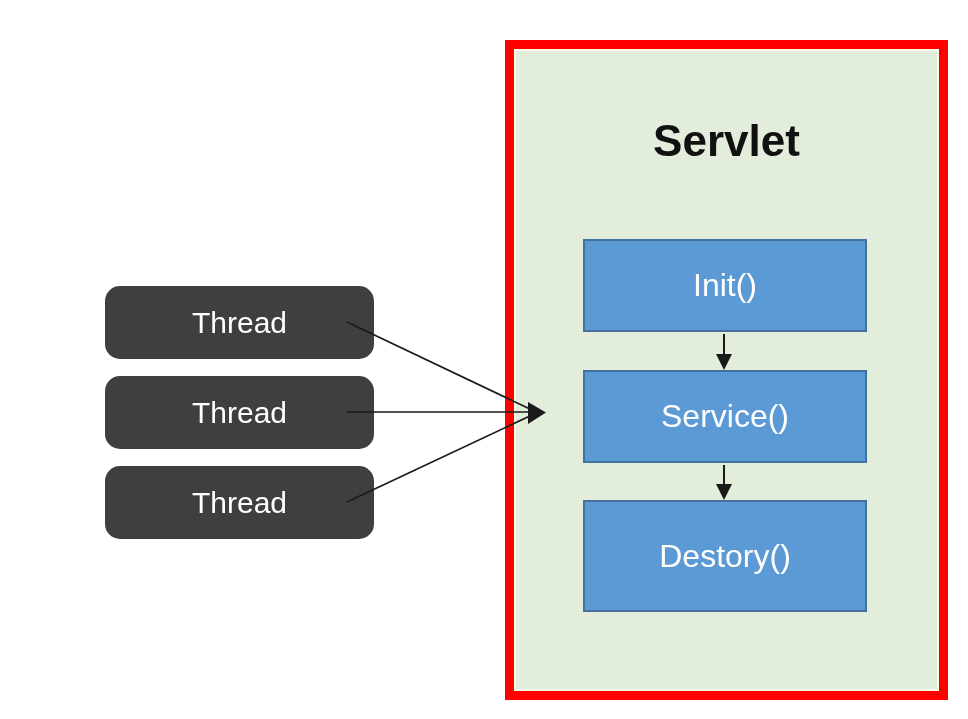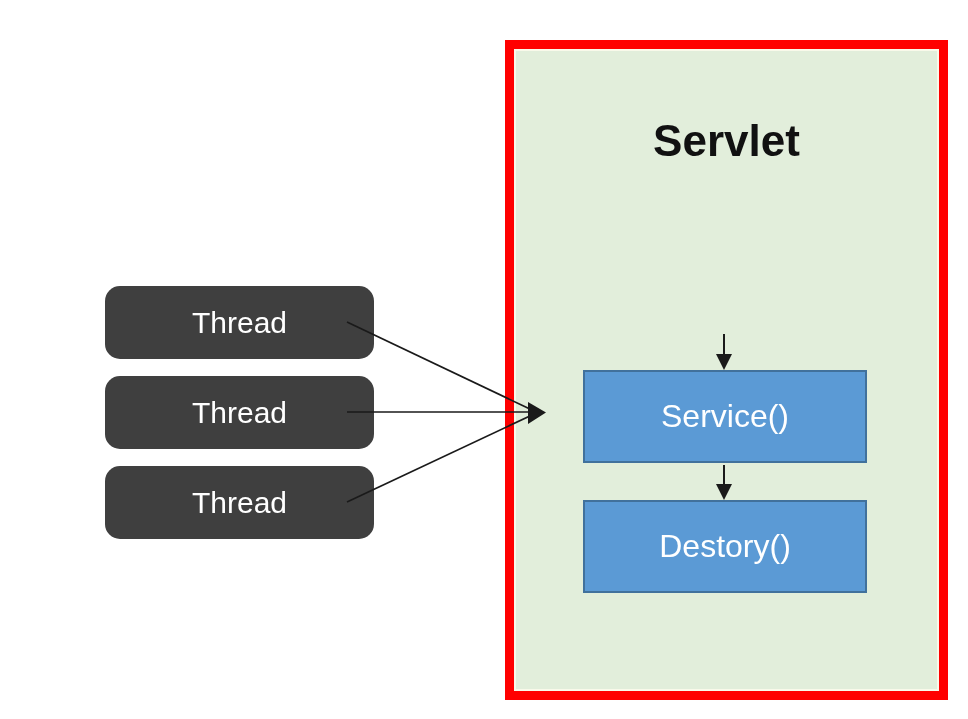--- a/index.html
+++ b/index.html
@@ -48,21 +48,21 @@
     border: 2px solid var(--method-border, #41719c);
     display: flex;
     align-items: center;
     justify-content: center;
     color: var(--text-light, #ffffff);
     font-size: 32px;
     font-weight: 400;
   }
   #method-0 { top: 239px; }
   #method-1 { top: 370px; align-items: center; }
-  #method-2 { top: 500px; height: 93px; }
+  #method-2 { top: 500px; height: 112px; }
   
   .thread {
     position: absolute;
     left: 78px;
     width: 269px;
     height: 73px;
     background: var(--thread-fill, #3f3f3f);
     border-radius: 15px;
     display: flex;
     align-items: center;
@@ -87,20 +87,23 @@
   }
 </style>
 </head>
 <body>
 
 <div id="canvas">
 
   <div class="servlet-box"></div>
   <div class="servlet-title">Servlet</div>
 
+  <div class="method" id="method-0">
+    <span>Init()</span>
+  </div>
   <div class="method" id="method-1">
     <span>Service()</span>
   </div>
   <div class="method" id="method-2">
     <span>Destory()</span>
   </div>
 
   <div class="thread" id="thread-0">
     <span>Thread</span>
   </div>

